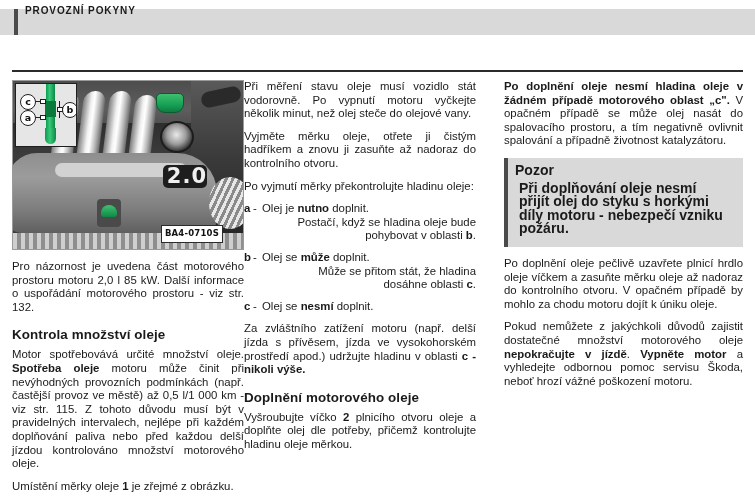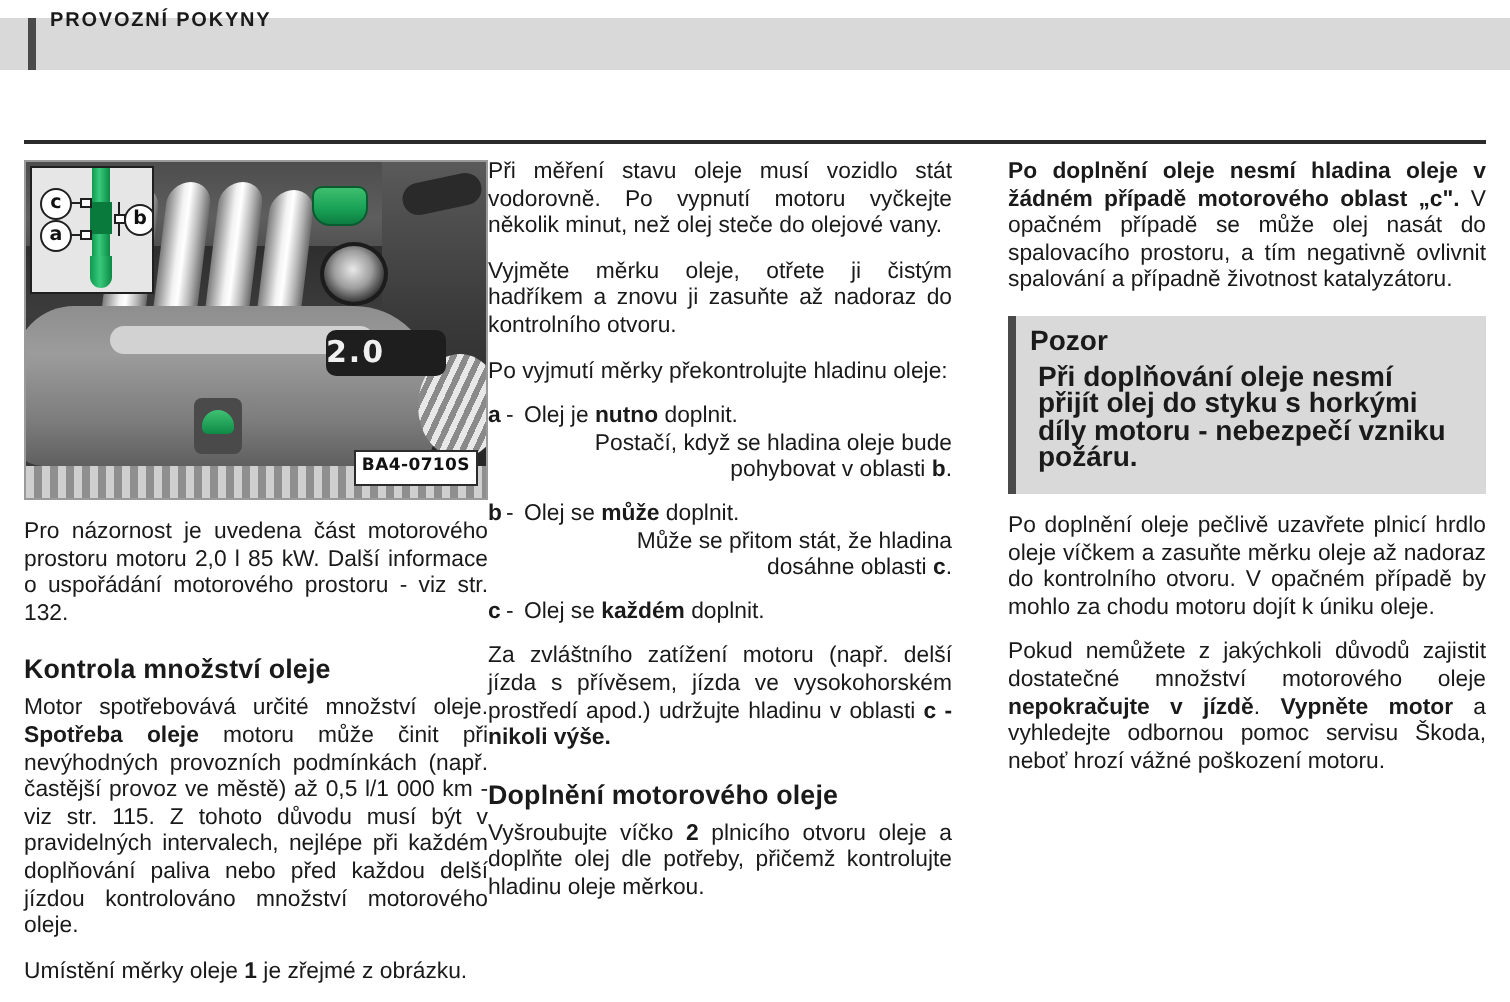--- a/index.html
+++ b/index.html
@@ -148,43 +148,43 @@
     box-sizing: border-box;
   }
   .skoda-logo {
     position: absolute; left: 147px; top: 40px; width: 34px; height: 32px;
     background: radial-gradient(circle at 48% 42%, #e9e9e9 0%, #9d9d9d 42%, #3a3a3a 72%, #1d1d1d 100%);
     border-radius: 50%;
     border: 2px solid #1c1c1c;
     box-sizing: border-box;
   }
   .badge-20 {
-    position: absolute; left: 150px; top: 84px; width: 60px; height: 23px;
+    position: absolute; left: 150px; top: 84px; width: 44px; height: 23px;
     background: #1e1e1e;
     border-radius: 5px;
     color: #f0f0f0;
-    font-size: 15px;
+    font-size: 21px;
     font-weight: bold;
     letter-spacing: 1px;
-    text-align: left;
+    text-align: right;
     line-height: 23px;
     font-family: "DejaVu Sans", sans-serif;
   }
   .dip-port {
     position: absolute; left: 84px; top: 118px; width: 24px; height: 28px;
     background: #4a4a4a; border-radius: 4px;
   }
   .dip-handle {
     position: absolute; left: 88px; top: 124px; width: 16px; height: 12px;
     background: linear-gradient(180deg,#3fc173 0%,#0e8a46 100%);
     border-radius: 8px 8px 3px 3px;
   }
 
   .fig-caption {
-    position: absolute; right: 4px; bottom: 6px;
+    position: absolute; right: 20px; bottom: 6px;
     background: #ffffff;
     border: 1px solid #2b2b2b;
     font-size: 8.5px;
     font-weight: bold;
     font-family: "DejaVu Sans", sans-serif;
     padding: 1px 3px;
     letter-spacing: 0.2px;
     color: #111;
   }
 
@@ -350,21 +350,21 @@
 
     <div class="defrow">
       <span class="defkey">b</span>
       <span class="defdash">-</span>
       <span class="defbody"><span>Olej se </span><b>může</b><span> doplnit.</span><span class="sub"><span>Může se přitom stát, že hladina dosáhne oblasti </span><b>c</b><span>.</span></span></span>
     </div>
 
     <div class="defrow">
       <span class="defkey">c</span>
       <span class="defdash">-</span>
-      <span class="defbody"><span>Olej se </span><b>každém</b><span> doplnit.</span></span>
+      <span class="defbody"><span>Olej se </span><b>nesmí</b><span> doplnit.</span></span>
     </div>
 
   </div>
 
   <p><span>Za zvláštního zatížení motoru (např. delší jízda s přívěsem, jízda ve vysokohorském prostředí apod.) udržujte hladinu v oblasti </span><b>c - nikoli výše.</b></p>
 
   <h2 class="section">Doplnění motorového oleje</h2>
 
   <p><span>Vyšroubujte víčko </span><b>2</b><span> plnicího otvoru oleje a doplňte olej dle potřeby, přičemž kontrolujte hladinu oleje měrkou.</span></p>
 </div>

